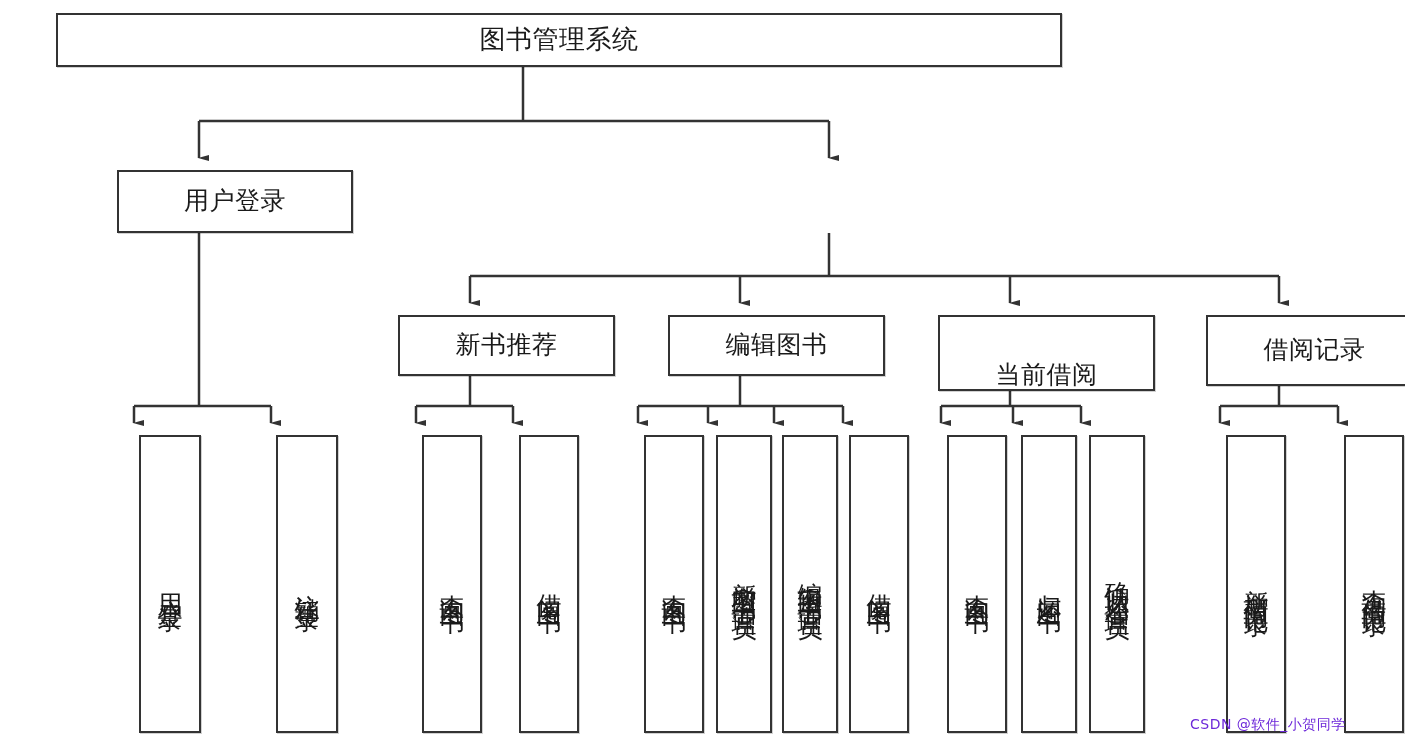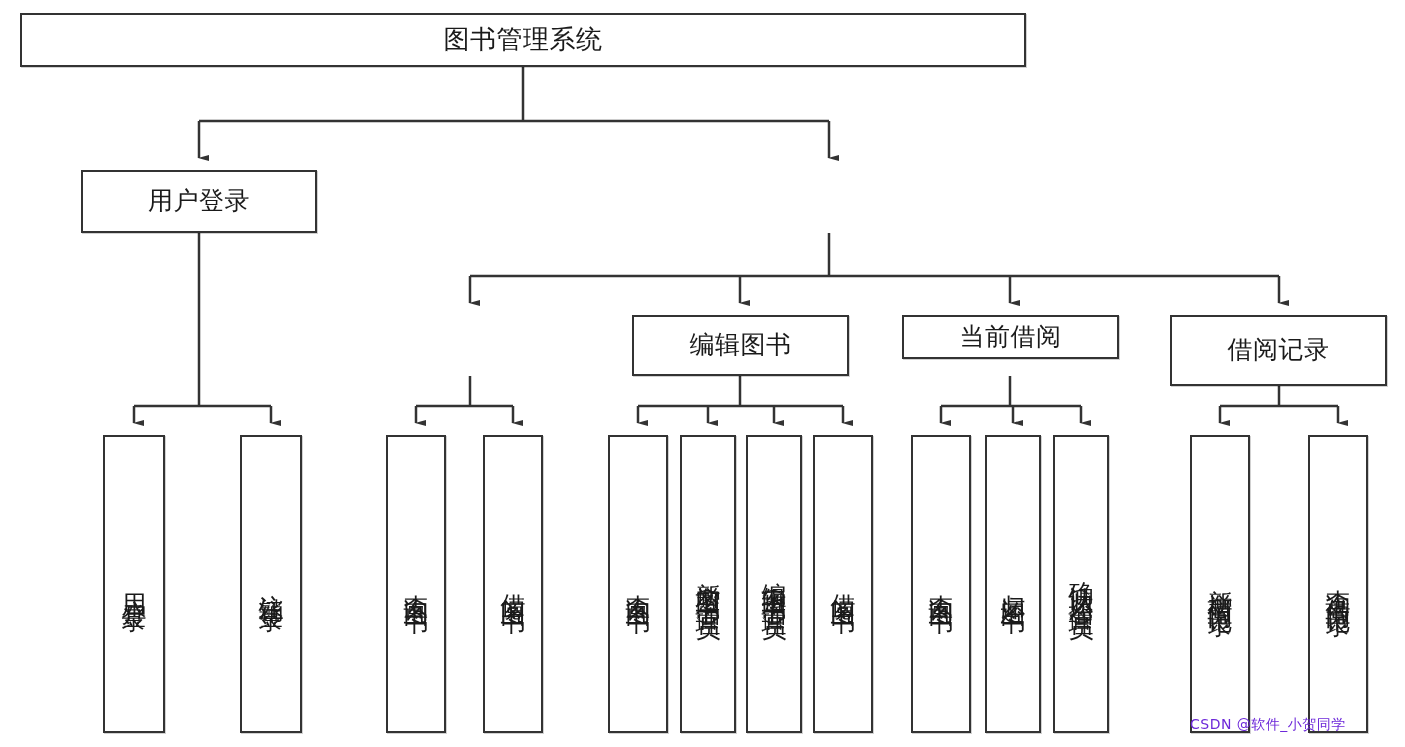--- a/index.html
+++ b/index.html
@@ -28,20 +28,21 @@
   .node {
     position: absolute;
     box-sizing: border-box;
     border: 2.5px solid #333333;
     background: #ffffff;
     display: flex;
     align-items: center;
     justify-content: center;
     color: #1a1a1a;
     box-shadow: 1px 1px 0 rgba(0,0,0,0.18);
+    margin-left: 36px;
   }
   .node .label {
     line-height: 1.14;
     letter-spacing: 0.5px;
     white-space: nowrap;
   }
   .node.horiz .label {
     font-size: 25px;
     writing-mode: horizontal-tb;
   }
@@ -121,24 +122,27 @@
   </svg>
 
   <div class="node horiz root" style="left:20px;top:13px;width:1006px;height:54px;">
     <span class="label">图书管理系统</span>
   </div>
 
   <div class="node horiz" style="left:81px;top:170px;width:236px;height:63px;">
     <span class="label">用户登录</span>
   </div>
 
+  <div class="node horiz" style="left:362px;top:315px;width:217px;height:61px;">
+    <span class="label">新书推荐</span>
+  </div>
   <div class="node horiz" style="left:632px;top:315px;width:217px;height:61px;">
     <span class="label">编辑图书</span>
   </div>
-  <div class="node horiz" style="left:902px;top:315px;width:217px;height:44px;">
+  <div class="node horiz" style="left:902px;top:315px;width:217px;height:76px;align-items:flex-end;">
     <span class="label">当前借阅</span>
   </div>
   <div class="node horiz" style="left:1170px;top:315px;width:217px;height:71px;text-align:right;">
     <span class="label">借阅记录</span>
   </div>
 
   <div class="node vert" style="left:103px;top:435px;width:62px;height:298px;">
     <span class="label">用户登录</span>
   </div>
   <div class="node vert" style="left:240px;top:435px;width:62px;height:298px;">

